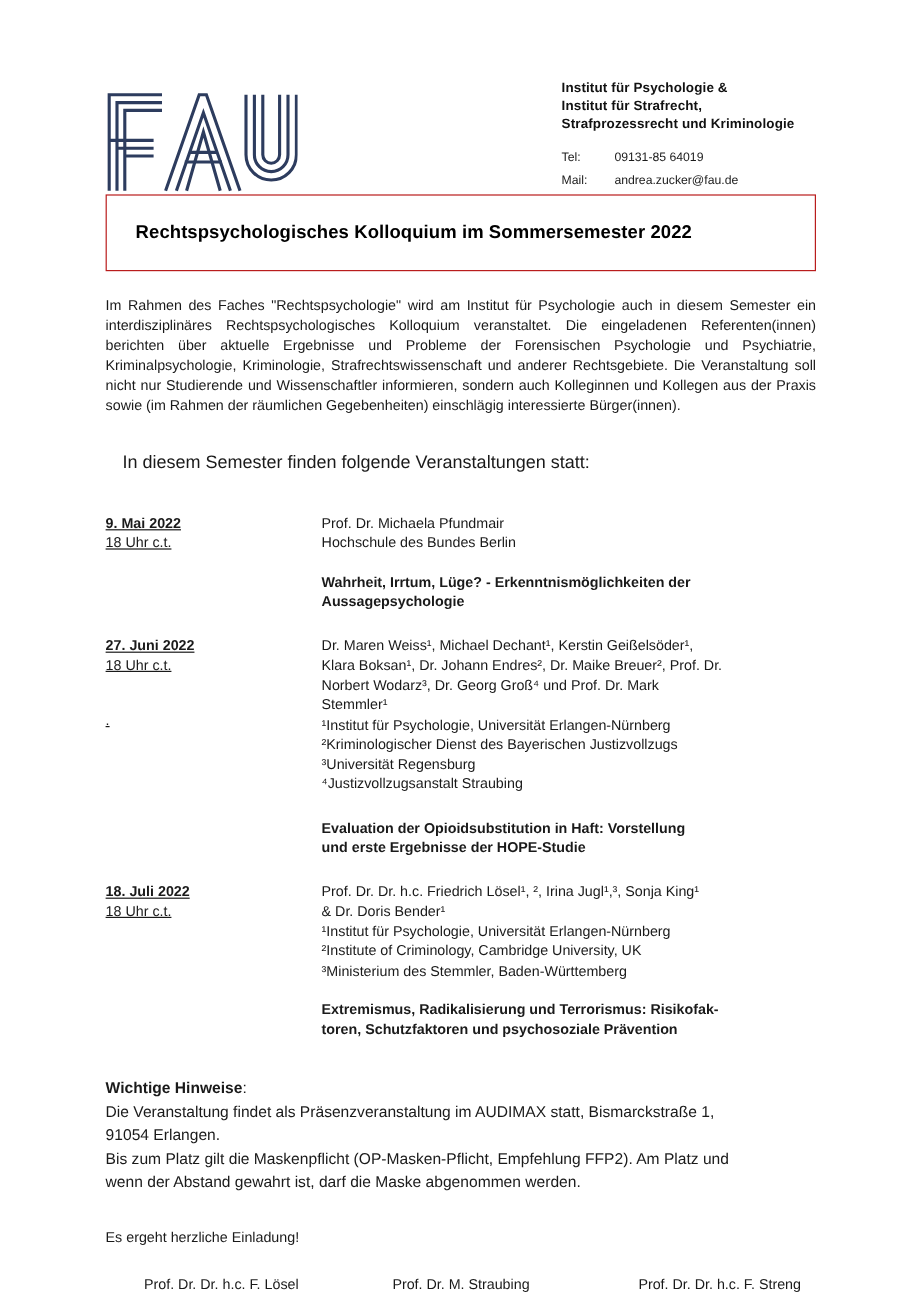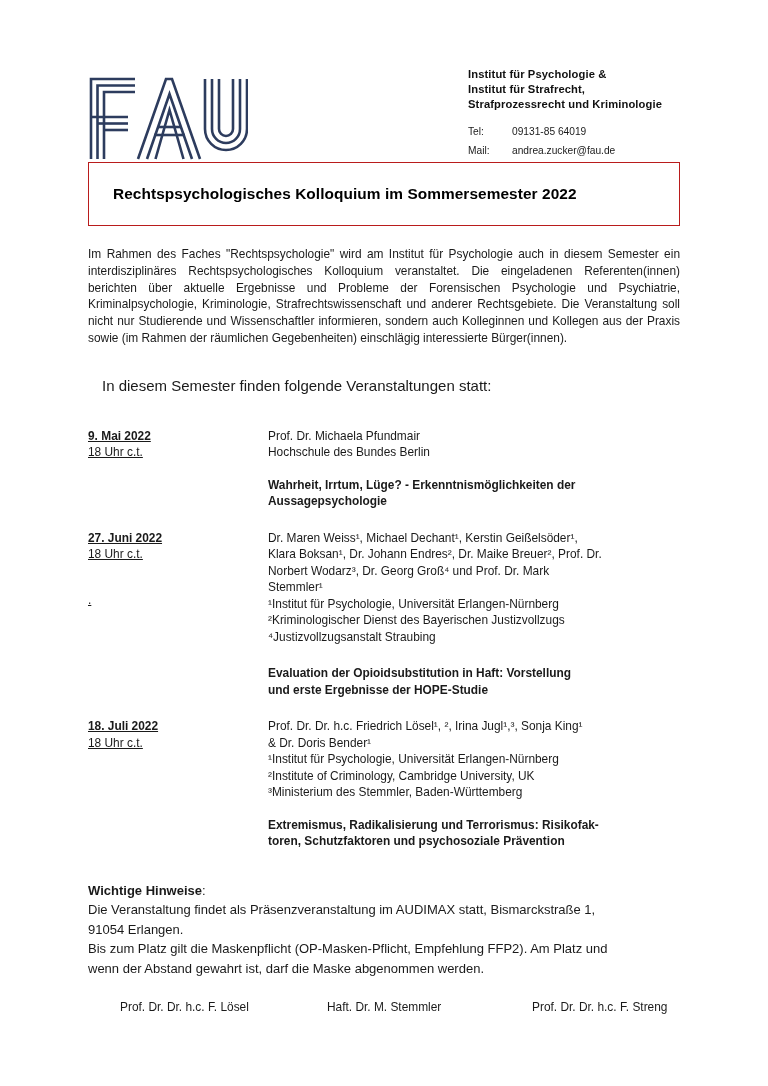--- a/index.html
+++ b/index.html
@@ -250,20 +250,21 @@
           <div style="height:29px"></div>
           <div class="dot">.</div>
         </div>
         <div class="ev-main">
           <div class="ev-line">Dr. Maren Weiss¹, Michael Dechant¹, Kerstin Geißelsöder¹,</div>
           <div class="ev-line">Klara Boksan¹, Dr. Johann Endres², Dr. Maike Breuer², Prof. Dr.</div>
           <div class="ev-line">Norbert Wodarz³, Dr. Georg Groß⁴ und Prof. Dr. Mark</div>
           <div class="ev-line">Stemmler¹</div>
           <div class="ev-line">¹Institut für Psychologie, Universität Erlangen-Nürnberg</div>
           <div class="ev-line">²Kriminologischer Dienst des Bayerischen Justizvollzugs</div>
+          <div class="ev-line">³Universität Regensburg</div>
           <div class="ev-line">⁴Justizvollzugsanstalt Straubing</div>
           <div class="spacer-20"></div>
           <div class="ev-talk">Evaluation der Opioidsubstitution in Haft: Vorstellung</div>
           <div class="ev-talk">und erste Ergebnisse der HOPE-Studie</div>
         </div>
       </div>
 
       <div class="spacer-20"></div>
 
       <div class="event">
@@ -288,21 +289,22 @@
     <div class="notes">
       <div>
         <span class="notes-head">Wichtige Hinweise</span><span class="plain">:</span>
       </div>
       <div>Die Veranstaltung findet als Präsenzveranstaltung im AUDIMAX statt, Bismarckstraße 1,</div>
       <div>91054 Erlangen.</div>
       <div>Bis zum Platz gilt die Maskenpflicht (OP-Masken-Pflicht, Empfehlung FFP2). Am Platz und</div>
       <div>wenn der Abstand gewahrt ist, darf die Maske abgenommen werden.</div>
     </div>
 
+    <div class="closing">Es ergeht herzliche Einladung!</div>
 
     <div class="signatures">
       <div class="sig sig1">Prof. Dr. Dr. h.c. F. Lösel</div>
-      <div class="sig sig2">Haft. Dr. M. Stemmler</div>
+      <div class="sig sig2">Prof. Dr. M. Straubing</div>
       <div class="sig sig3">Prof. Dr. Dr. h.c.  F. Streng</div>
     </div>
 
   </div>
 </div>
 
 </body></html>

